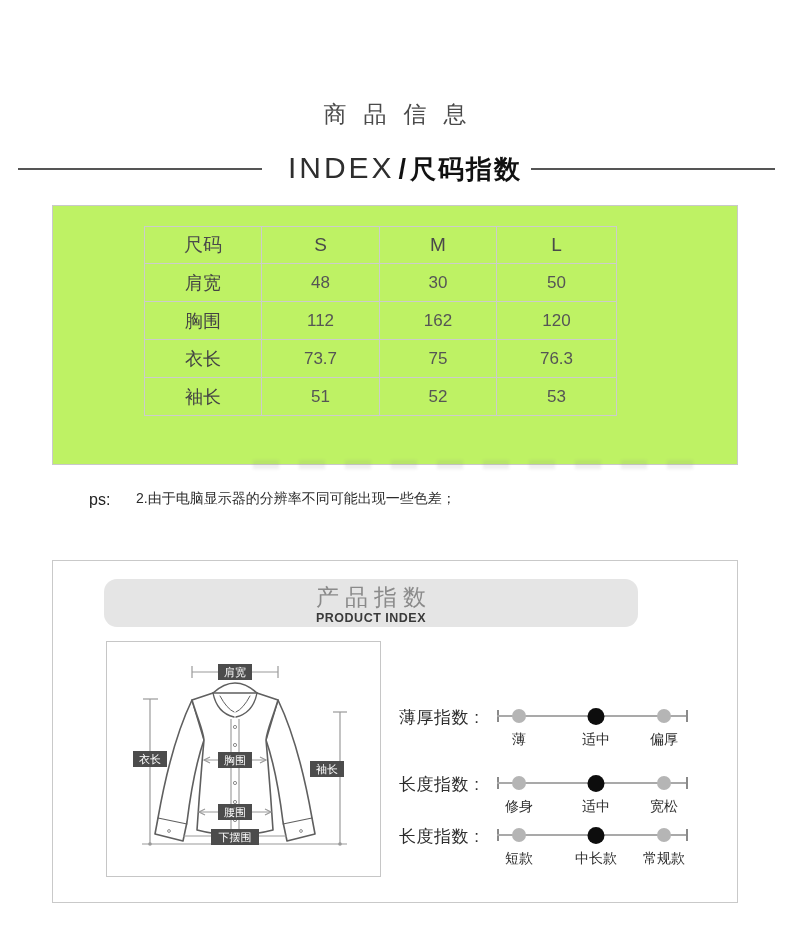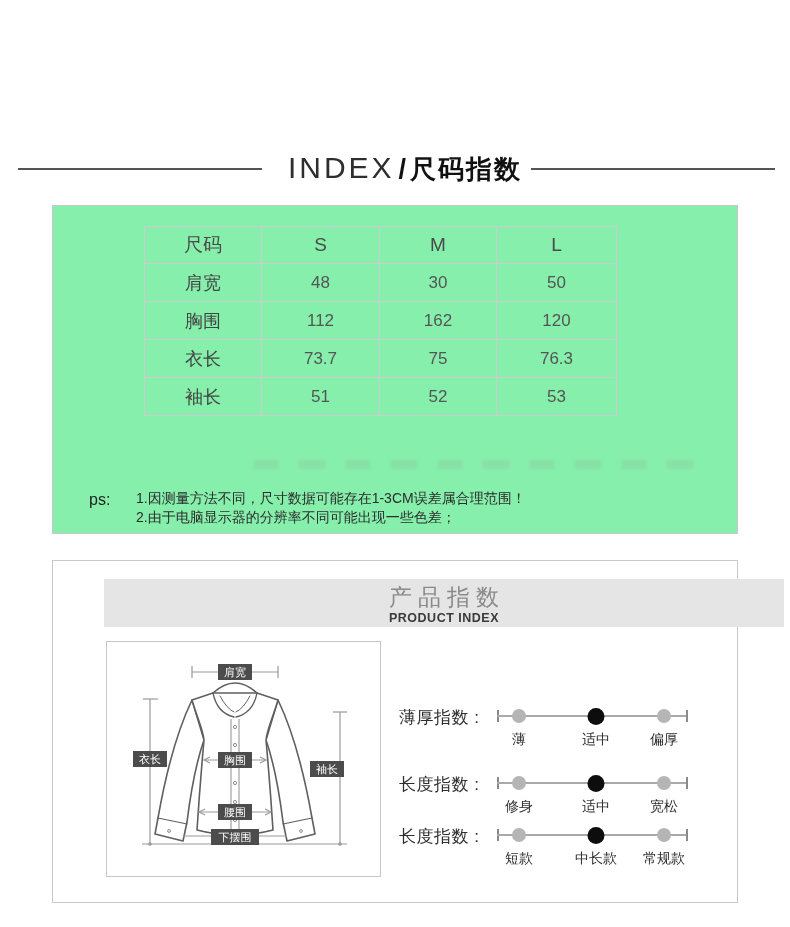--- a/index.html
+++ b/index.html
@@ -17,43 +17,43 @@
   .sec-heading { position:absolute; top:168px; left:0; width:100%; height:2px; }
   .rule { position:absolute; top:0; height:2px; background:#555; }
   .rule-left  { left:18px;  width:244px; }
   .rule-right { left:531px; width:244px; }
   .sec-heading-text { position:absolute; top:-17px; left:285px; width:240px; text-align:center; white-space:nowrap; }
   .sec-en { font-size:30px; font-weight:400; color:#2e2e2e; letter-spacing:3px; }
   .sec-sep { font-size:27px; font-weight:700; color:#111; padding:0 4px; }
   .sec-cn { font-size:26px; font-weight:700; color:#111; letter-spacing:2px; }
 
   
-  .sizes-box { position:absolute; left:52px; top:205px; width:686px; height:329px;
-               border:1px solid #c9c9c9; background:#86efac;padding-left:37px; }
+  .sizes-box { position:absolute; left:52px; top:205px; width:686px; height:260px;
+               border:1px solid #c9c9c9; background:#bef264;padding-left:37px; }
   table.size-table { position:absolute; left:91px; top:20px; width:472px;
                      border-collapse:collapse; table-layout:fixed; }
   table.size-table td { border:1px solid #cccccc; text-align:center; vertical-align:middle;
                         height:38px; color:#555; font-size:17px; }
   table.size-table tr td:first-child { font-size:18px; color:#444; }
   table.size-table tr.hdr td { font-size:19px; color:#4a4a4a; height:37px; }
   table.size-table col.c1 { width:117px; } table.size-table col.c2 { width:118px; }
   table.size-table col.c3 { width:117px; } table.size-table col.c4 { width:120px; }
 
   .faint-artifact { position:absolute; left:200px; top:254px; width:450px; height:9px;
         background:repeating-linear-gradient(90deg, rgba(140,140,140,.30) 0 26px, transparent 26px 46px);
         filter:blur(1.6px); opacity:.45; }
 
   .ps-row { position:absolute; left:36px; top:283px; }
   .ps-label { position:absolute; left:0; top:2px; font-size:16px; color:#222; }
   .ps-notes { position:absolute; left:47px; top:0; width:560px; font-size:14px; color:#2c2c2c; line-height:19px; white-space:nowrap; }
 
   
   .product-box { position:absolute; left:52px; top:560px; width:686px; height:343px;
                  border:1px solid #c9c9c9; background:#fff; }
-  .band { position:absolute; left:51px; top:18px; width:680px; height:48px; background:#e5e5e5; text-align:center; }
+  .band { position:absolute; left:51px; top:18px; width:534px; height:48px; background:#e5e5e5; text-align:center;border-radius:13px; }
   .band-cn { margin-top:3px; font-size:23px; color:#8a8a8a; letter-spacing:6px; text-indent:6px; }
   .band-en { margin-top:-2px; font-size:12.5px; font-weight:700; color:#3a3a3a; letter-spacing:0.5px; transform:scaleY(1.05); }
 
   .shirt-box { position:absolute; left:53px; top:80px; width:275px; height:236px; border:1px solid #c6c6c6; background:#fff; }
   .shirt-box svg { display:block; }
   .badge-text { font-size:11px; fill:#fff; font-family:"Liberation Sans",sans-serif; }
 
   
   .index-row { position:absolute; left:346px; width:310px; height:50px; }
   .row-label { position:absolute; left:0; top:1px; font-size:17px; color:#2e2e2e; letter-spacing:0.5px; white-space:nowrap; }
@@ -66,20 +66,21 @@
   .dot.active { width:17px; height:17px; top:2.5px; background:#0d0d0d; }
   .d1 { left:11.5%; } .d2 { left:51.8%; } .d3 { left:87.4%; }
   .opt { position:absolute; top:26px; transform:translateX(-50%); font-size:14px; color:#2e2e2e; white-space:nowrap; }
   .row-1 { top:84px; } .row-2 { top:144px; } .row-3 { top:211px; } .row-4 { top:263px; }
 </style>
 </head>
 <body>
 
 <div class="page">
 
+  <div class="subtitle">商品信息</div>
 
   <div class="sec-heading">
     <span class="rule rule-left"></span>
     <span class="sec-heading-text">
       <span class="sec-en">INDEX</span><span class="sec-sep">/</span><span class="sec-cn">尺码指数</span>
     </span>
     <span class="rule rule-right"></span>
   </div>
 
   <div class="sizes-box">
@@ -122,21 +123,20 @@
         <td>53</td>
       </tr>
     </tbody>
       </table>
 
     <div class="faint-artifact"></div>
 
     <div class="ps-row">
       <span class="ps-label">ps:</span>
       <div class="ps-notes">
-        <div>1.因测量方法不同，尺寸数据可能存在1-3CM误差属合理范围！</div>
         <div>2.由于电脑显示器的分辨率不同可能出现一些色差；</div>
       </div>
     </div>
   </div>
 
   <div class="product-box">
     <div class="band">
       <div class="band-cn">产品指数</div>
       <div class="band-en">PRODUCT INDEX</div>
     </div>

